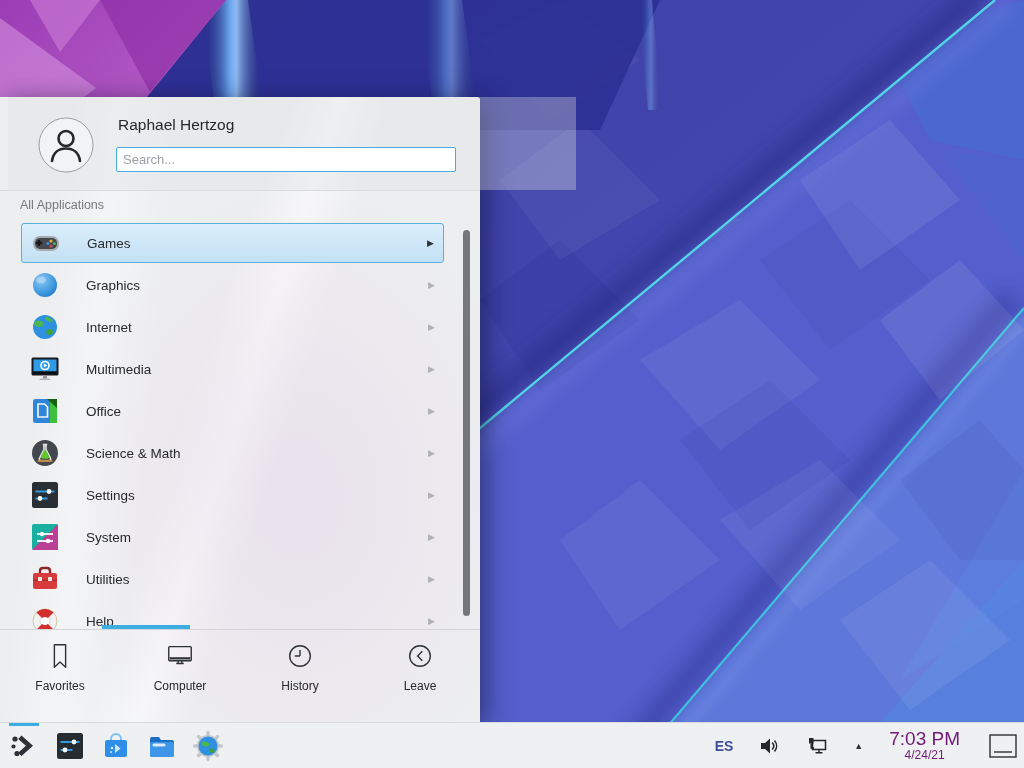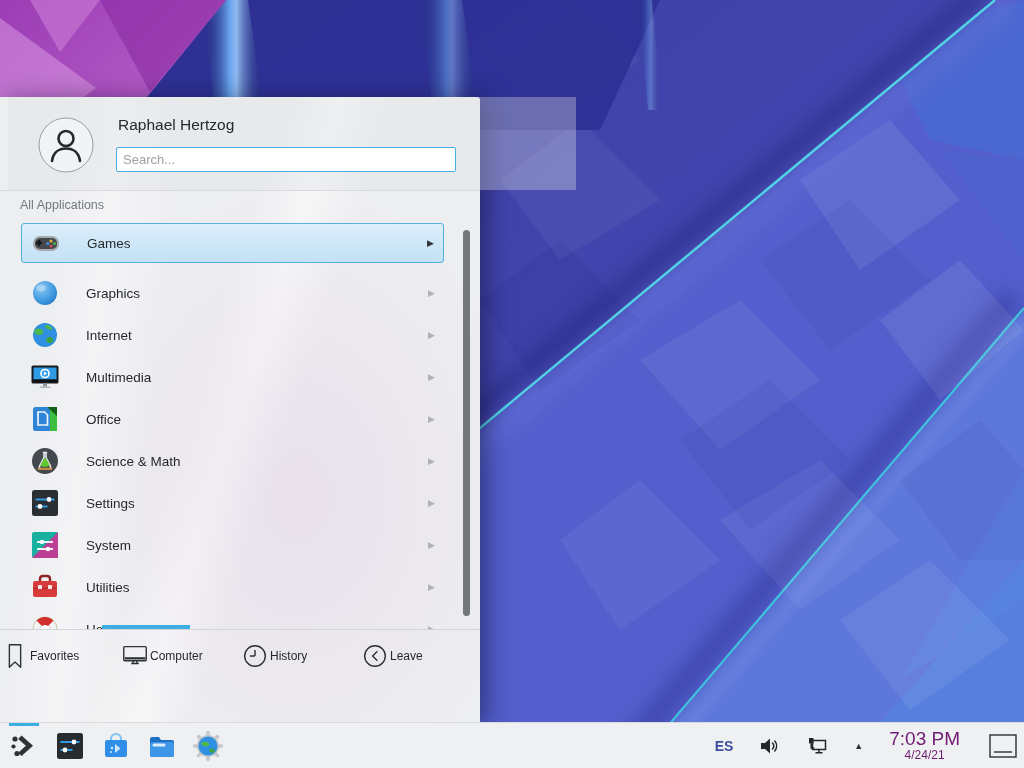--- a/index.html
+++ b/index.html
@@ -25,35 +25,35 @@
   .search-input{position:absolute;left:108px;top:50px;width:326px;height:23px;
     border:1px solid #45ade2;border-radius:2px;background:#fff;padding:0 6px;
     font-family:"Liberation Sans","DejaVu Sans",sans-serif;font-size:13px;color:#232629;outline:none;}
   .search-input::placeholder{color:#9da1a5;}
   .header-sep{position:absolute;left:0;top:93px;width:480px;height:1px;background:#d9dadd;}
   .section-label{position:absolute;left:20px;top:101px;font-size:12.5px;color:#75797d;}
 
   .app-list{position:absolute;left:0;top:125px;width:456px;height:407px;overflow:hidden;}
   .menu-row{position:relative;display:flex;align-items:center;height:42px;
     margin:0 12px 0 21px;padding-left:8px;box-sizing:border-box;cursor:pointer;}
-  .menu-row.selected{height:40px;margin-top:1px;margin-bottom:9px;
+  .menu-row.selected{height:40px;margin-top:1px;margin-bottom:1px;
     background:linear-gradient(180deg,#dceefa,#c2e1f5);
     border:1px solid #58b0df;border-radius:3px;}
   .row-icon{width:32px;height:32px;flex:0 0 32px;display:block;}
   .row-label{margin-left:25px;font-size:13.5px;color:#26292c;}
   .row-arrow{margin-left:auto;margin-right:9px;font-size:9px;color:#aeb2b6;}
   .menu-row.selected .row-arrow{color:#2f3439;}
 
   .scroll-thumb{position:absolute;left:463px;top:133px;width:7px;height:386px;
     border-radius:3.5px;background:#73777b;cursor:grab;}
 
   .tabbar-sep{position:absolute;left:0;top:532px;width:480px;height:1px;background:#d3d5d8;}
   .tab-indicator{position:absolute;left:102px;top:528px;width:88px;height:4px;background:#3daee2;}
   .tabbar{position:absolute;left:0;top:533px;width:480px;height:92px;display:flex;}
-  .tab{flex:1 1 0;display:flex;
+  .tab{flex:1 1 0;display:flex;flex-direction:column;align-items:center;
     padding-top:11px;cursor:pointer;}
   .tab-icon{width:30px;height:30px;display:block;}
   .tab-label{margin-top:8px;font-size:12px;color:#26292c;}
 
   
   .taskbar{position:absolute;left:0;top:722px;width:1024px;height:46px;z-index:3;
     background:#eff0f1;border-top:1px solid #d8dadc;box-sizing:border-box;
     display:flex;align-items:center;padding:0 6px 0 8px;}
   .launchers{display:flex;align-items:center;gap:14px;}
   .task-icon{position:relative;width:32px;height:32px;cursor:pointer;}

